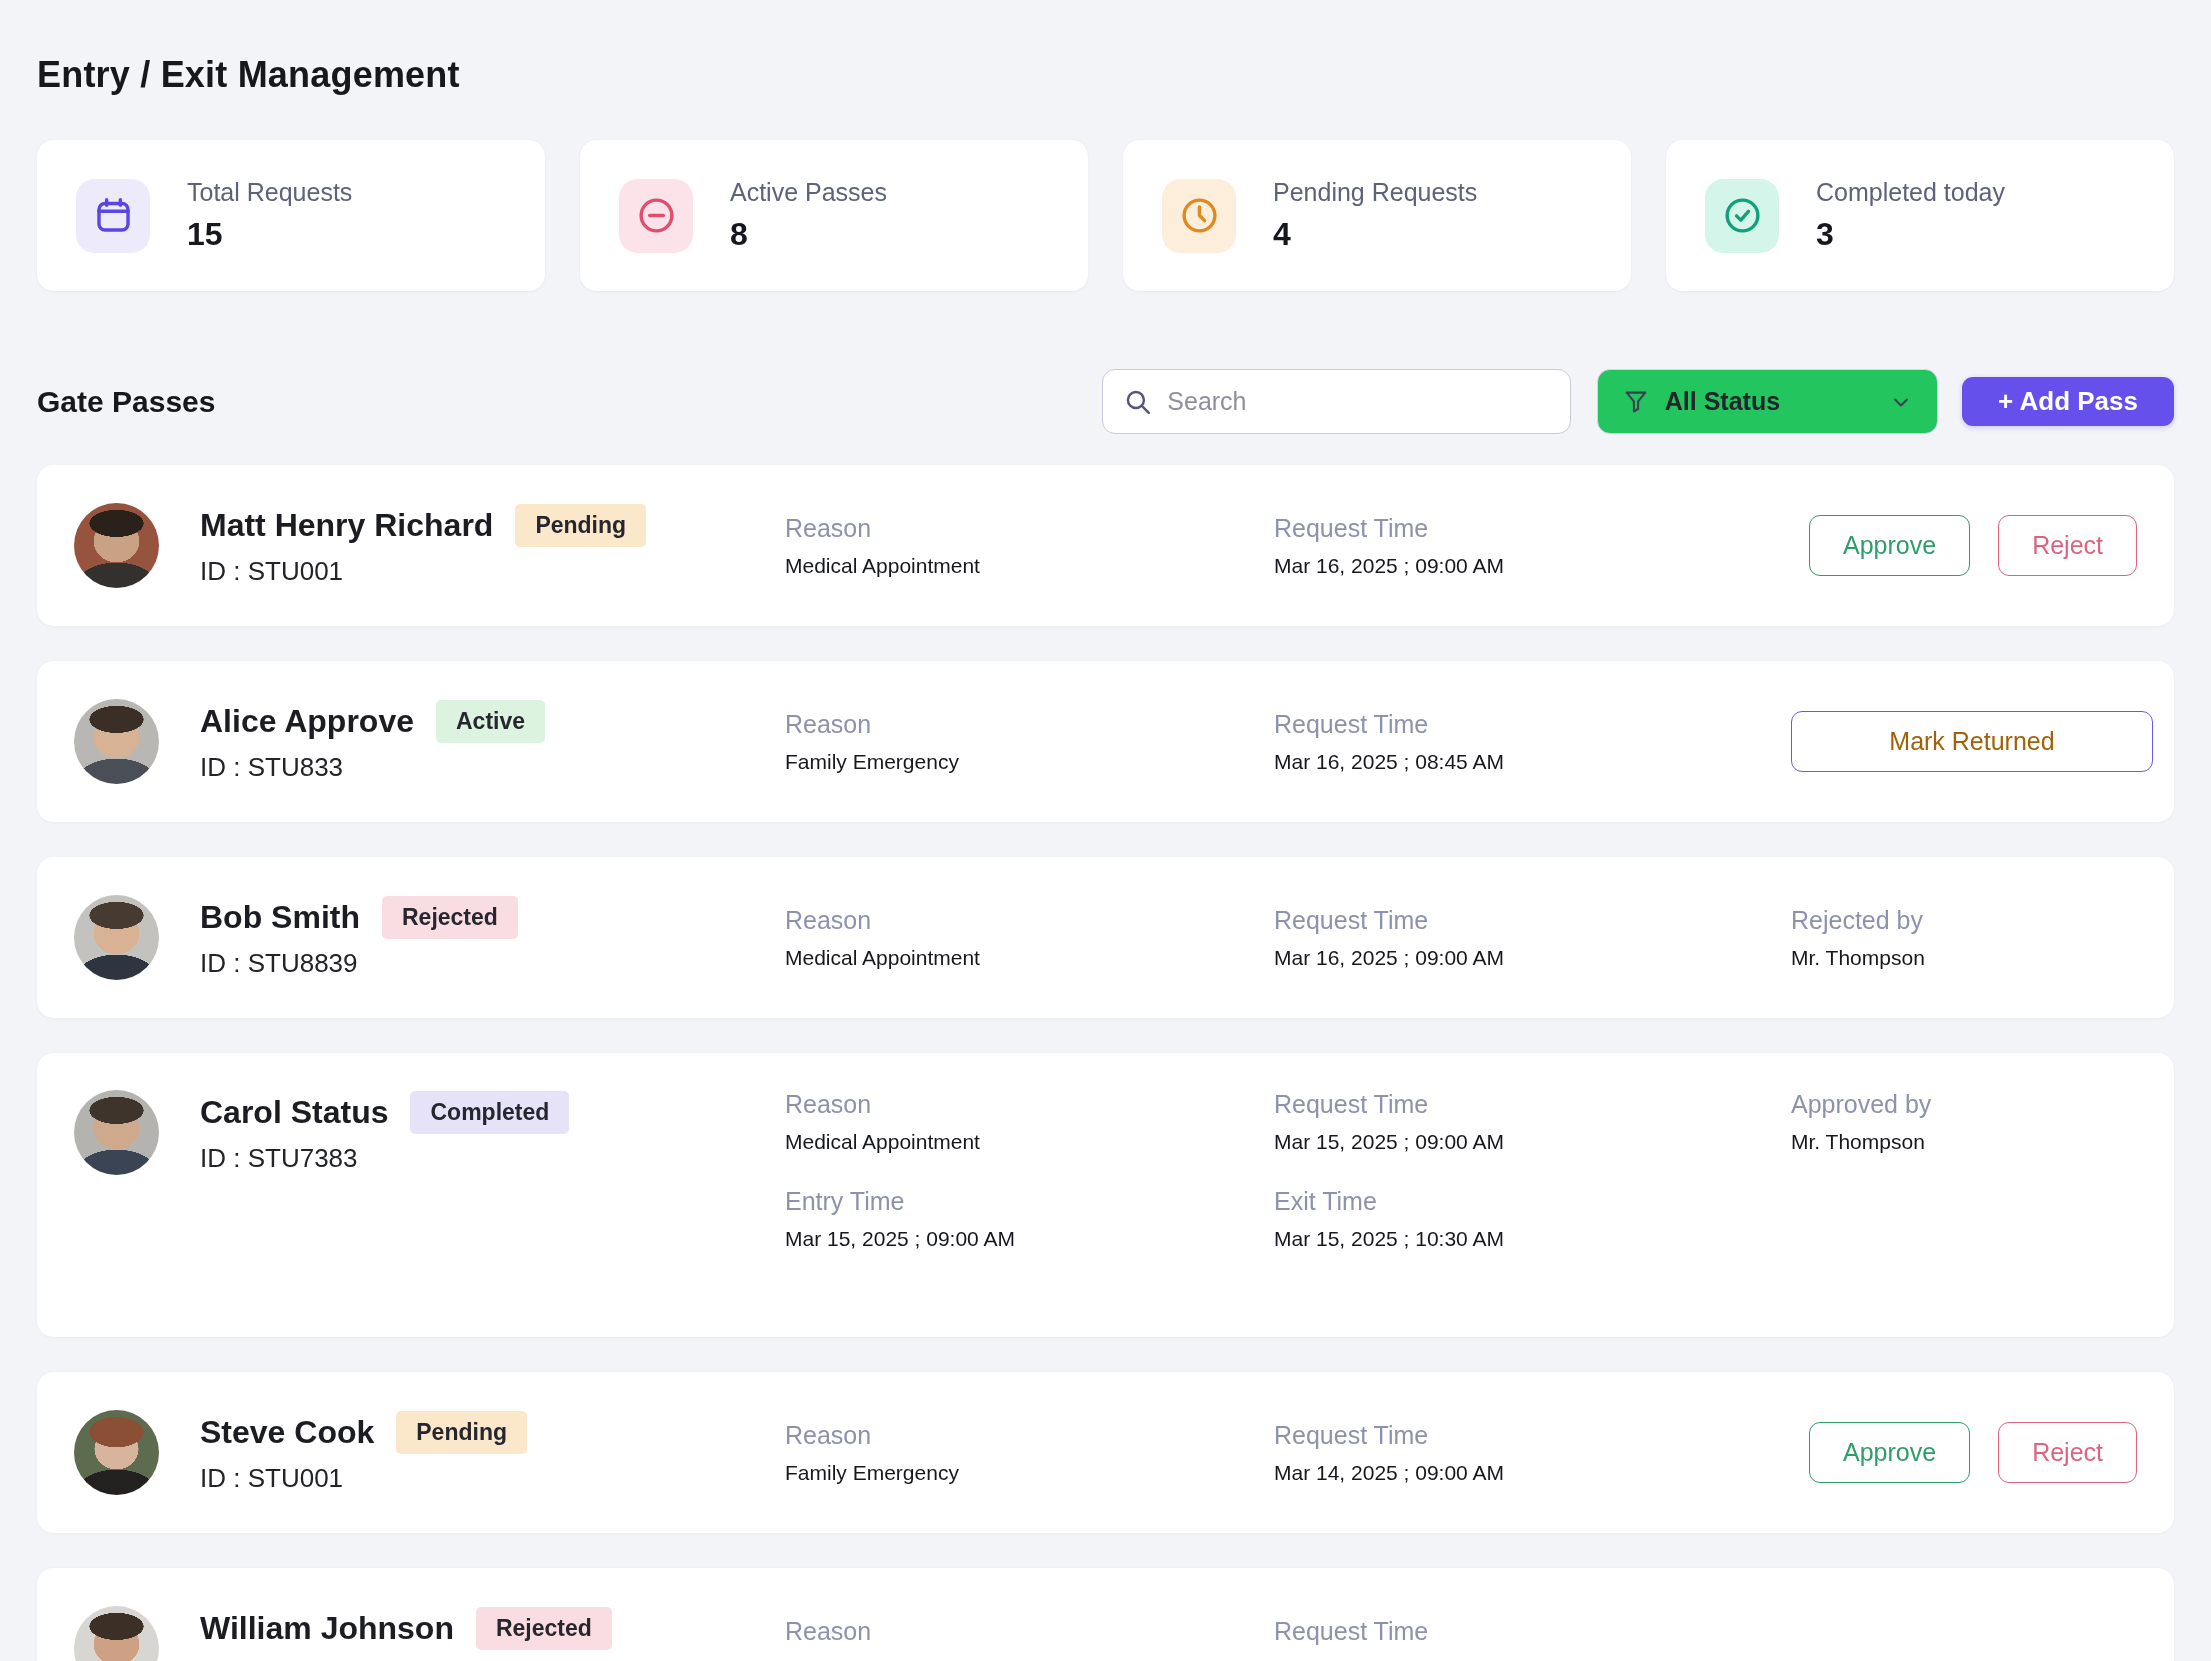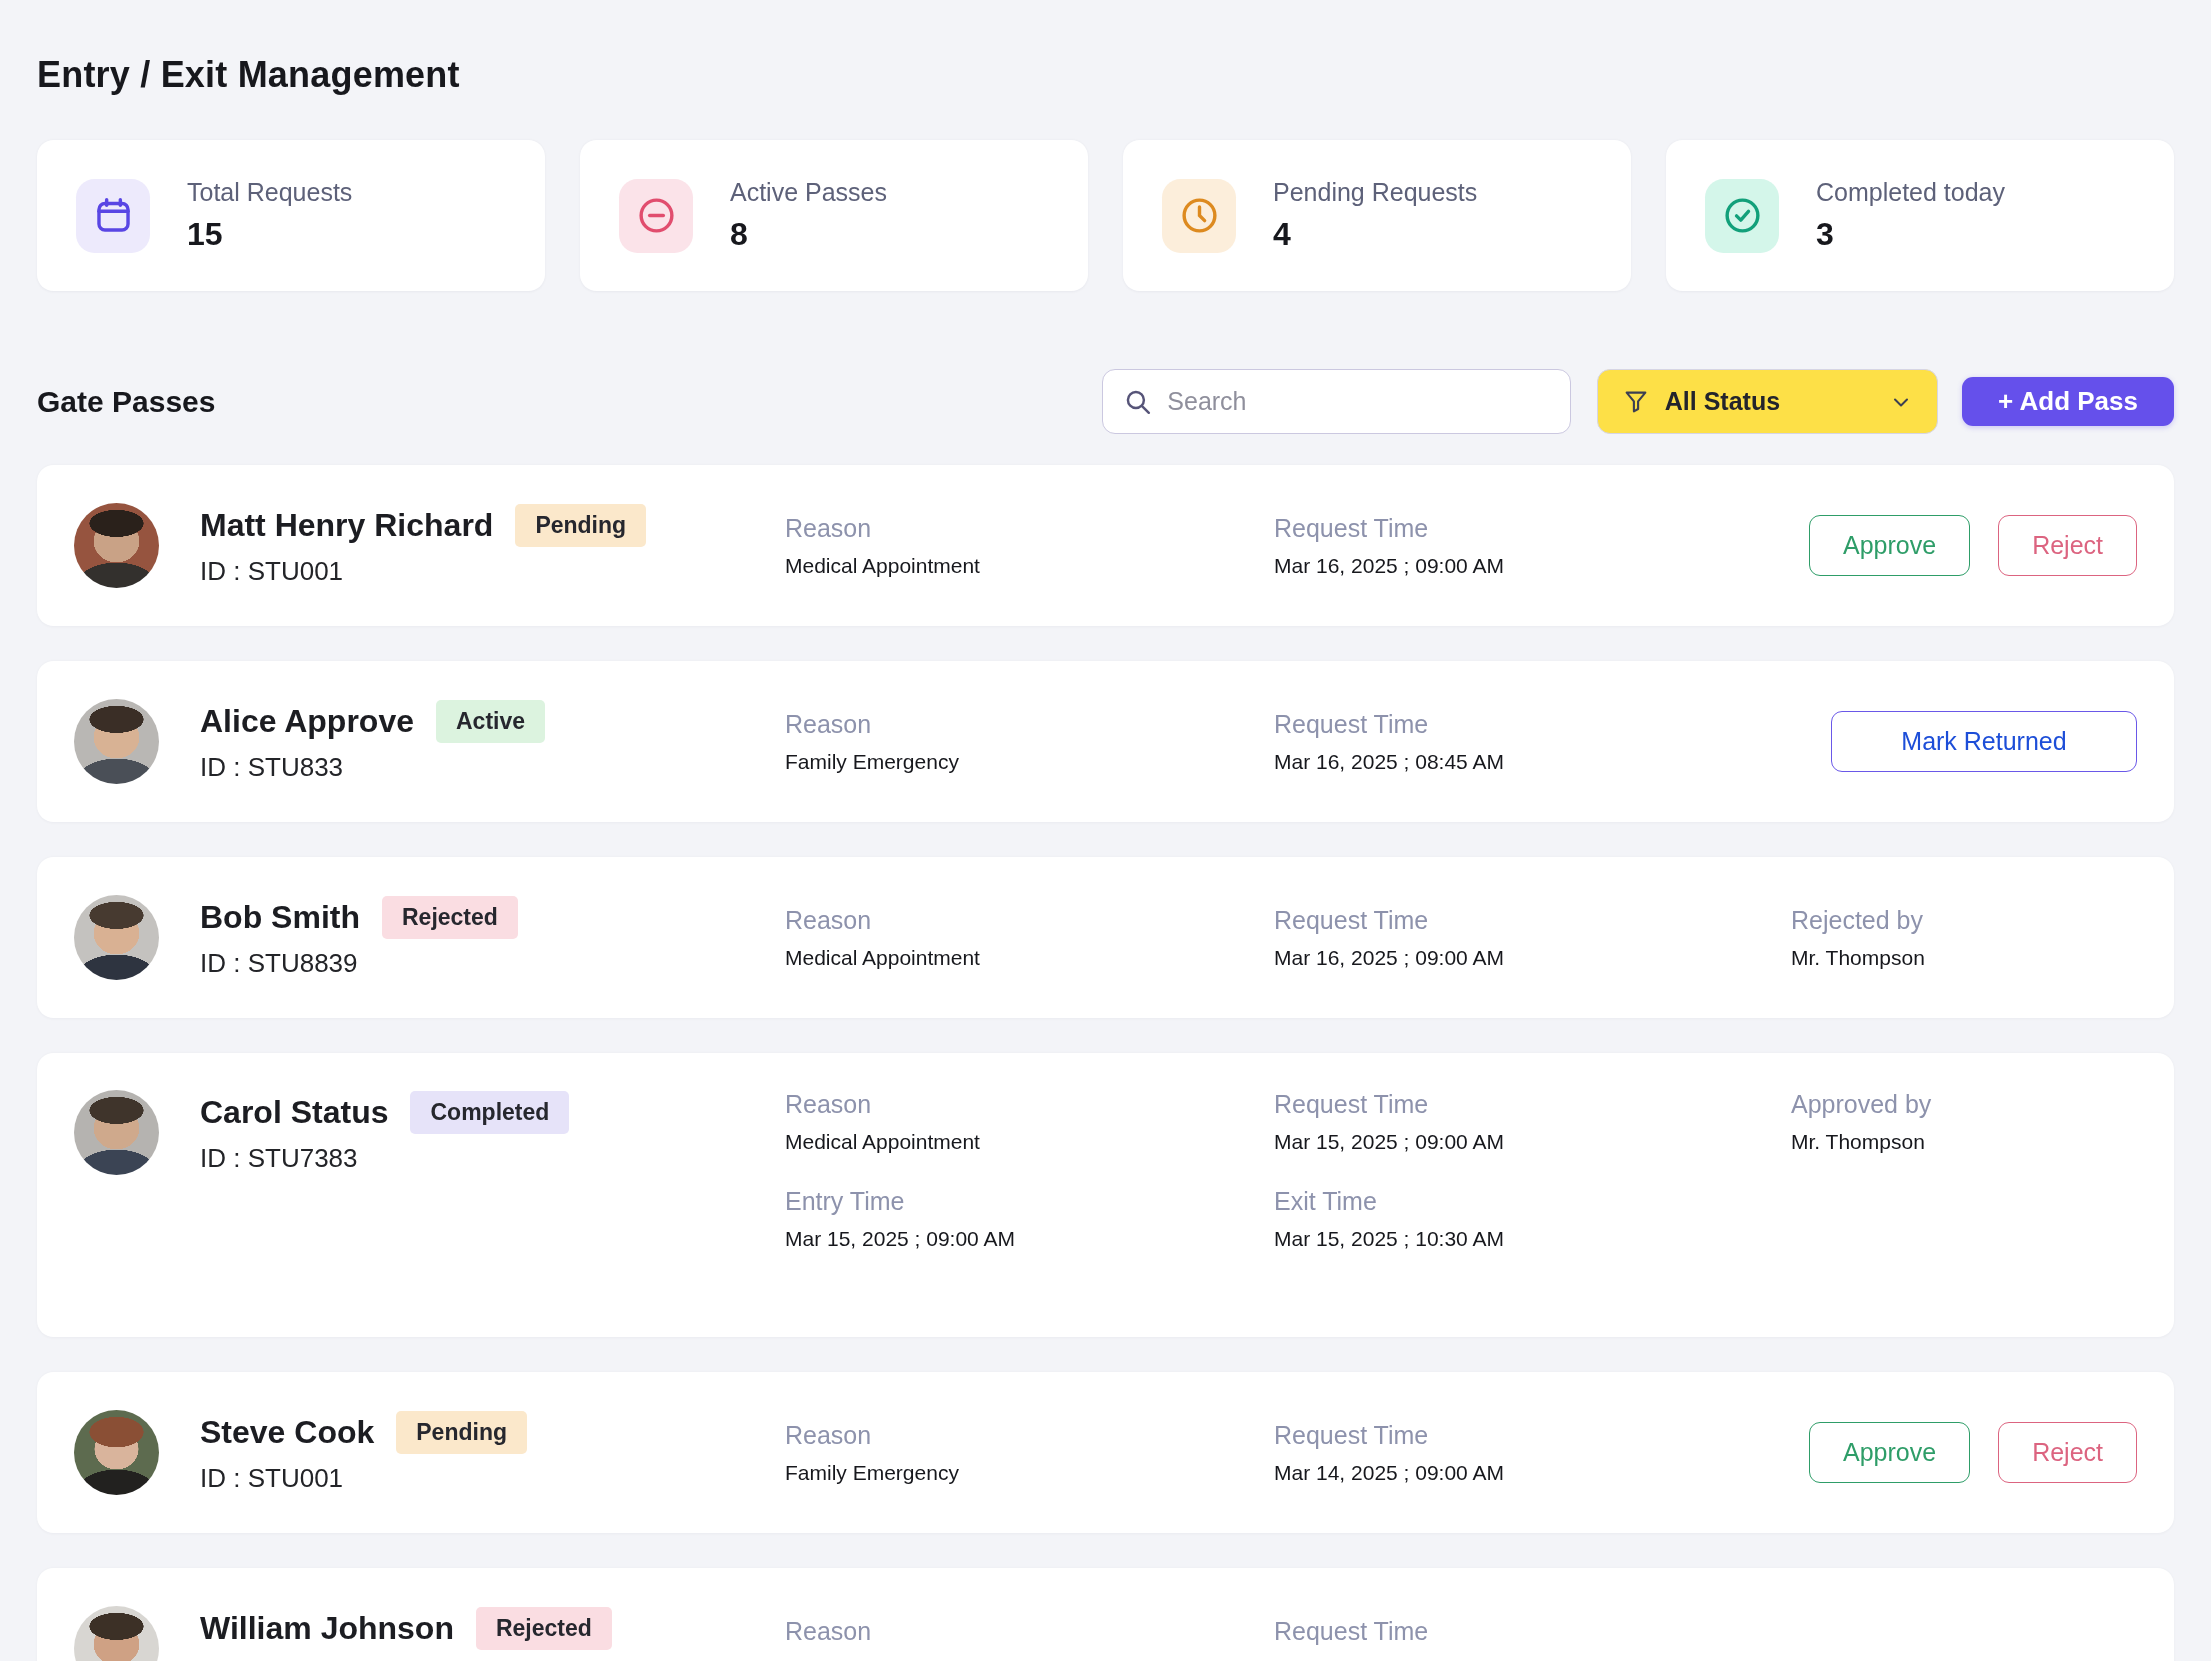--- a/index.html
+++ b/index.html
@@ -49,21 +49,21 @@
     display:flex; align-items:center; padding:0 20px; gap:14.8px;
   }
   .search-box svg { width:29.5px; height:29.5px; color:#565478; flex:none; }
   .search-box input {
     border:none; outline:none; background:transparent;
     font-size:25px; color:#2a2b33; width:100%;
     font-family:"Liberation Sans", sans-serif;
   }
   .search-box input::placeholder { color:#8f8f9c; }
   .status-filter {
-    width:341px; height:65px; background:#fde047; margin-left:26px;
+    width:341px; height:65px; background:#22c55e; margin-left:26px;
     border:1.8px solid #d6d5e4; border-radius:13px;
     display:flex; align-items:center; padding:0 24px; gap:14.8px; cursor:pointer;
   }
   .status-filter .funnel { width:28px; height:28px; color:#3c3f52; flex:none; }
   .status-filter-label { font-size:25px; font-weight:600; color:#23242c; }
   .status-filter .chev { margin-left:auto; width:24px; height:24px; color:#3c3f52; }
   .add-pass-btn {
     width:212px; height:49px; margin-left:24px;
     background:#6550eb; color:#fff; border:none; border-radius:11px;
     font-size:26px; font-weight:600; cursor:pointer;
@@ -145,21 +145,21 @@
 
   .col-right { display:flex; justify-content:flex-end; gap:28px; }
   .col-right--meta { display:block; }
   .btn {
     height:61px; border-radius:11px; background:#fff; cursor:pointer;
     font-size:25px; font-weight:500; padding:0 33px;
     font-family:"Liberation Sans", sans-serif;
   }
   .btn-approve { border:1.8px solid #2e9d68; color:#2e9d68; }
   .btn-reject  { border:1.8px solid #dc6480; color:#dc6480; }
-  .btn-return  { border:1.8px solid #6a58e8; color:#1d4ed8; width:306px; padding:0; }
+  .btn-return  { border:1.8px solid #6a58e8; color:#a16207; width:362px; padding:0; }
 </style>
 </head>
 <body>
 
 <div class="page">
 
   <h1 class="page-title">Entry / Exit Management</h1>
 
   <div class="stats">
     <div class="stat-card">

